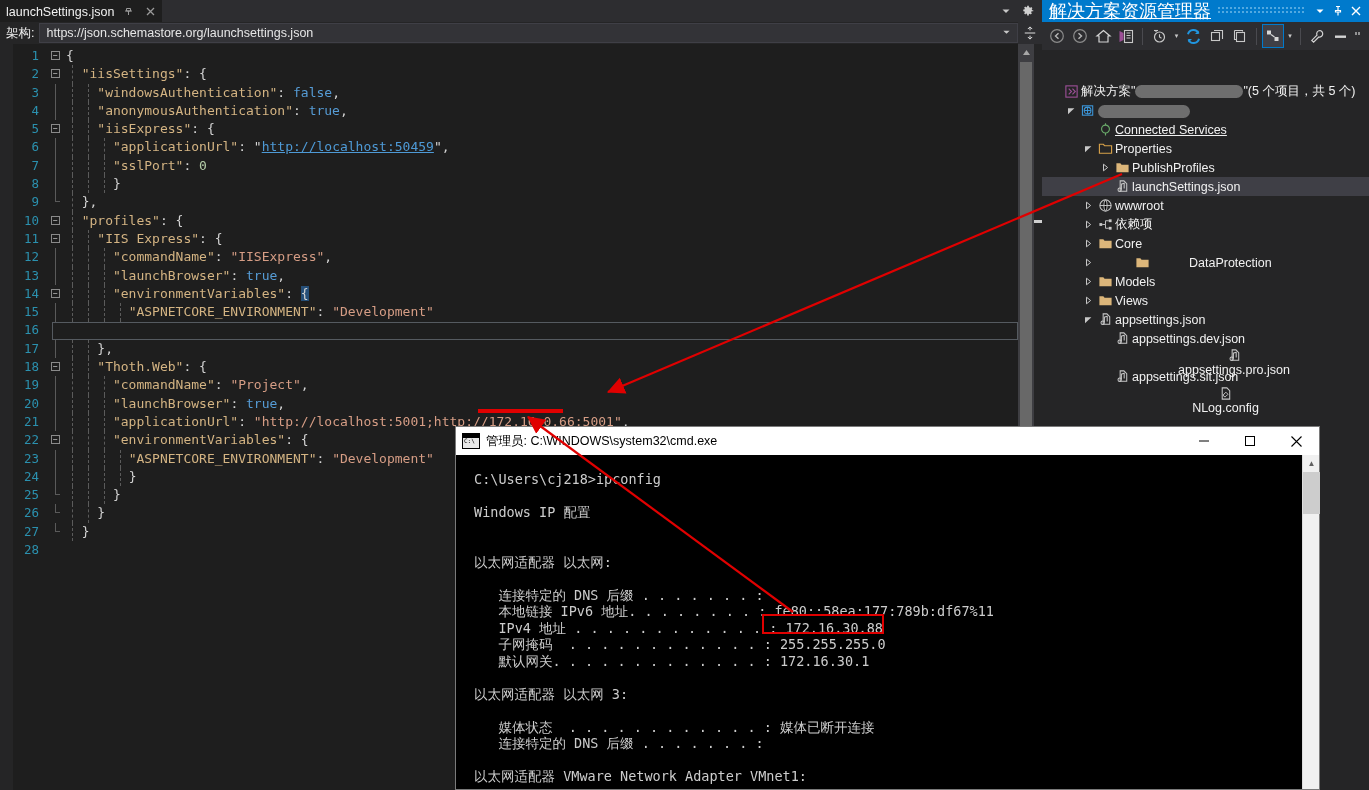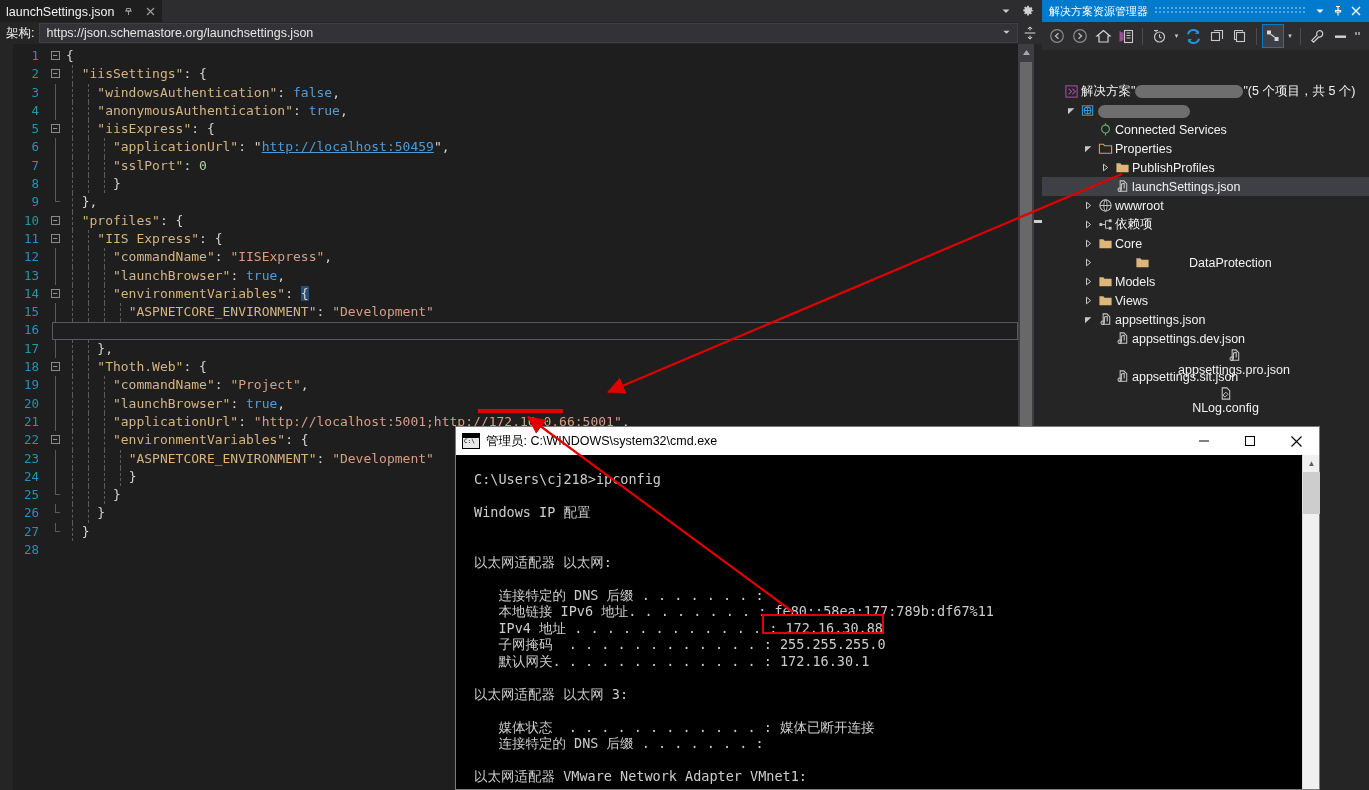--- a/index.html
+++ b/index.html
@@ -68,21 +68,21 @@
 
   #editor-vscroll { position:absolute; right:8px; top:44px; width:16px; bottom:0; background:#3e3e42; }
   #evs-up { position:absolute; top:0; left:0; width:16px; height:16px; background:#3e3e42; display:flex; align-items:center; justify-content:center; }
   #evs-thumb { position:absolute; left:2px; top:18px; width:12px; bottom:2px; background:#686868; }
   #edge-strip { position:absolute; right:0; top:44px; width:8px; bottom:0; background:#252526; }
   #edge-mark { position:absolute; right:0; width:8px; height:3px; background:#cfcfcf; }
 
   
   #solexp { position:absolute; right:0; top:0; width:327px; height:790px; background:#252526; }
   #solexp-title { height:22px; background:#007acc; display:flex; align-items:center; padding:0 4px 0 7px; }
-  #solexp-title-text { color:#fff; font-size:11px; white-space:nowrap; }
+  #solexp-title-text { color:#fff; font-size:18px; white-space:nowrap;text-decoration:underline; }
   #solexp-title-dots { flex:1; margin:0 6px; height:8px;
     background-image:radial-gradient(#6db9e8 0.8px, transparent 0.9px);
     background-size:4px 4px; background-position:0 3px; opacity:.75; }
   .sx-tbtn { width:18px; height:18px; display:flex; align-items:center; justify-content:center; color:#fff; }
 
   #solexp-toolbar { height:28px; background:#2d2d30; display:flex; align-items:center; padding:0 4px; gap:1px; }
   .tb { width:24px; height:24px; display:flex; align-items:center; justify-content:center; color:#c8c8c8; position:relative; }
   .tb.active { border:1px solid #007acc; background:#3f3f46; }
   .tbsep { width:1px; height:17px; background:#4a4a4f; margin:0 4px; }
   .tbcaret { width:11px; height:24px; display:flex; align-items:center; justify-content:center; color:#c8c8c8; font-size:7px; }
@@ -339,21 +339,21 @@
         </span>
         <span class="ico">
           <svg width="15" height="15" viewBox="0 0 16 16">
             <rect x="1.5" y="3" width="11" height="10" fill="none" stroke="#3d9be0" stroke-width="1.1"></rect>
             <circle cx="7" cy="8" r="3.6" fill="none" stroke="#3d9be0" stroke-width="1.1"></circle>
             <path d="M3.4 8h7.2M7 4.4v7.2" stroke="#3d9be0" stroke-width="1"></path>
           </svg>
         </span>
         <span class="row-label"><span></span><span class="redact" style="width: 92px;"></span><span></span></span>
       </div>
-      <div class="row" style="padding-left: 40px;">
+      <div class="row" style="padding-left: 40px; text-decoration: underline;">
         <span class="exp"></span>
         <span class="ico">
           <svg width="15" height="15" viewBox="0 0 16 16">
             <circle cx="8" cy="7.5" r="4.2" fill="none" stroke="#6aab6a" stroke-width="1.2"></circle>
             <path d="M8 3.3v-2M8 11.7v2.6" stroke="#6aab6a" stroke-width="1.2"></path>
           </svg>
         </span>
         <span class="row-label">Connected Services</span>
       </div>
       <div class="row" style="padding-left: 40px;">

